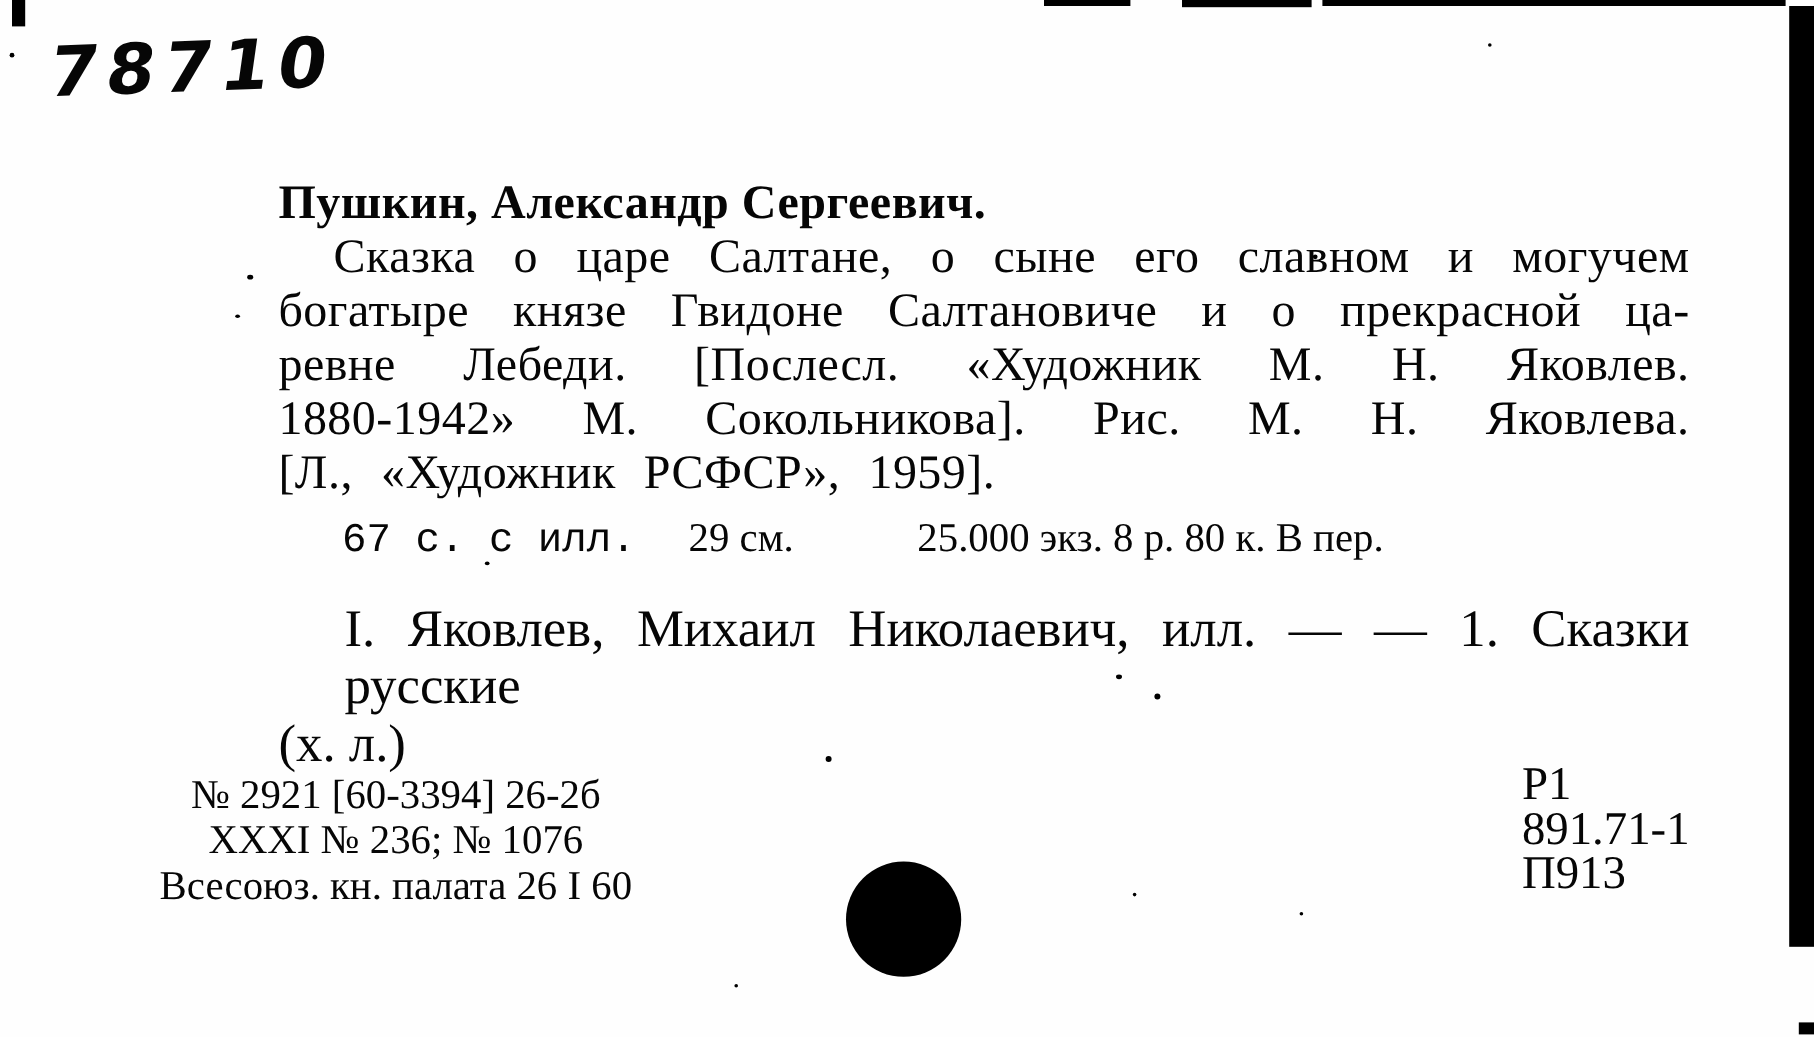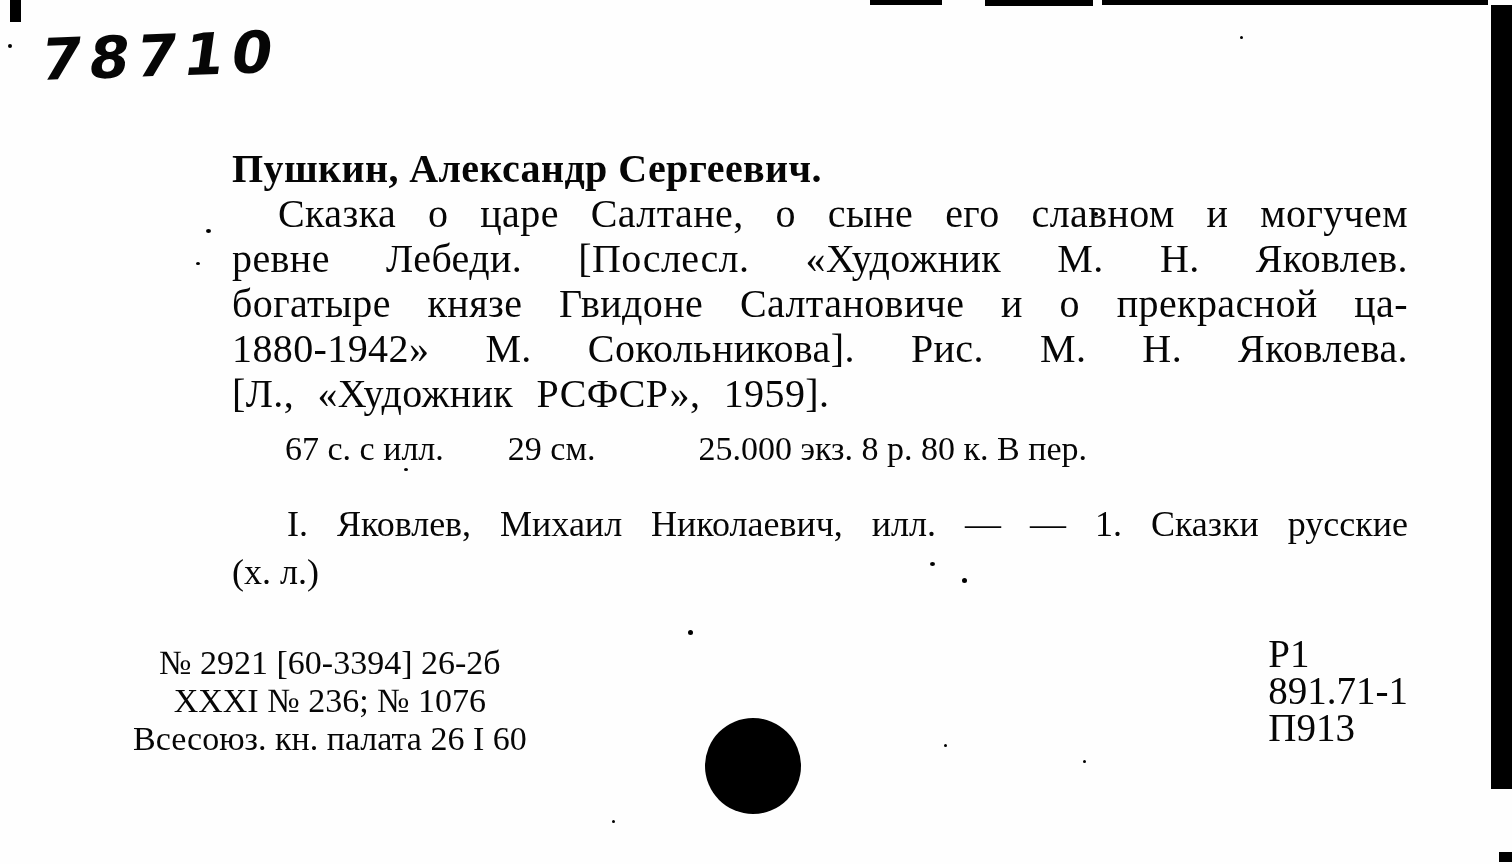--- a/index.html
+++ b/index.html
@@ -36,28 +36,28 @@
   .just { text-align: justify; text-align-last: justify; }
   .indent1 { padding-left: 46px; box-sizing: border-box; }
   .last-title-line { word-spacing: 13px; }
   .collation {
     position: absolute;
     left: 285px;
     top: 430px;
     font-size: 34px;
     white-space: nowrap;
   }
-  .collation .c1 { margin-right: 64px; }
+  .collation .c1 { margin-right: 44px; font-family: Liberation Mono, monospace; }
   .collation .c2 { margin-right: 103px; }
   .tracing {
     position: absolute;
     left: 232px;
     top: 500px;
     width: 1176px;
-    font-size: 36px;
+    font-size: 44px;
     line-height: 48px;
   }
   .tracing .t1 { padding-left: 55px; box-sizing: border-box; text-align: justify; text-align-last: justify; }
   .catalog-block {
     position: absolute;
     left: 133px;
     top: 644px;
     font-size: 34px;
     line-height: 38px;
     white-space: nowrap;
@@ -93,22 +93,22 @@
 </head>
 <body>
 
 <div class="card">
 
   <div class="hand-number">78710</div>
 
   <div class="para">
     <div class="heading-line">Пушкин, Александр Сергеевич.</div>
     <div class="just indent1">Сказка о царе Салтане, о сыне его славном и могучем</div>
+    <div class="just">богатыре князе Гвидоне Салтановиче и о прекрасной ца-</div>
     <div class="just">ревне Лебеди. [Послесл. «Художник М. Н. Яковлев.</div>
-    <div class="just">богатыре князе Гвидоне Салтановиче и о прекрасной ца-</div>
     <div class="just">1880-1942» М. Сокольникова]. Рис. М. Н. Яковлева.</div>
     <div class="last-title-line">[Л., «Художник РСФСР», 1959].</div>
   </div>
 
   <div class="collation">
     <span class="c1">67 с. с илл.</span><span class="c2">29 см.</span><span>25.000 экз. 8 р. 80 к. В пер.</span>
   </div>
 
   <div class="tracing">
     <div class="t1">I. Яковлев, Михаил Николаевич, илл. — — 1. Сказки русские</div>

